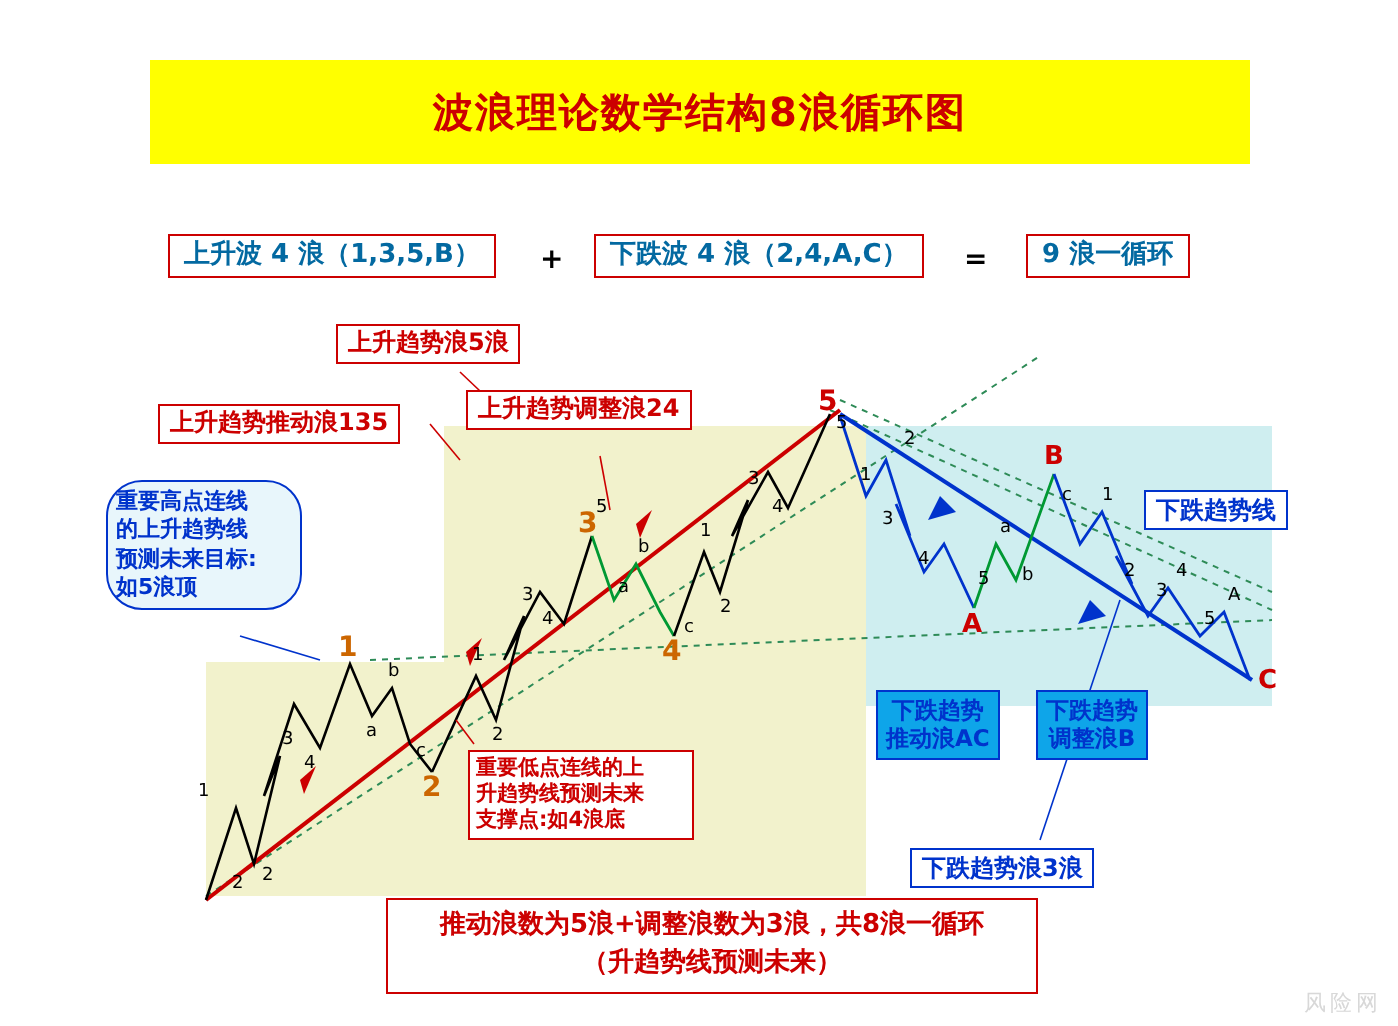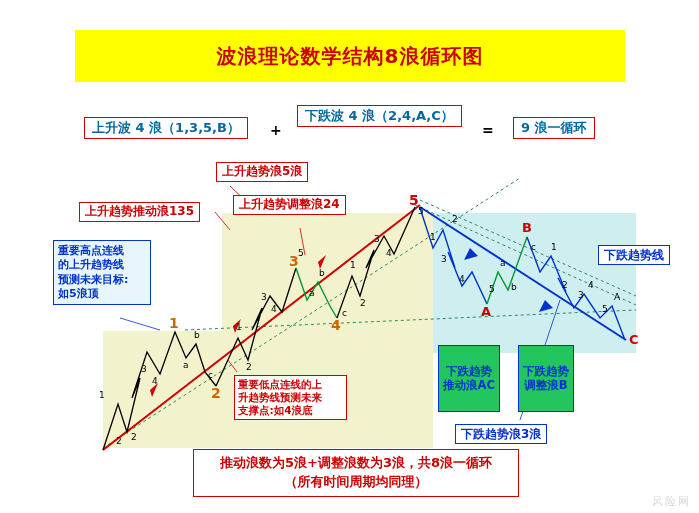--- a/index.html
+++ b/index.html
@@ -56,25 +56,25 @@
     color:#0033cc;
     font-size:12px;
     font-weight:bold;
     padding:2px 5px;
     white-space:nowrap;
     line-height:1.2;
     text-align:center;
   }
   .bbox2{
     border:1px solid #0033cc;
-    background:#22c55e;
+    background:#0ea5e9;
     color:#0033cc;
     font-size:11.5px;
     font-weight:bold;
-    padding:18px 4px;
+    padding:2px 4px;
     line-height:1.25;
     text-align:center;
     white-space:pre-line;
   }
   .notebox{
     border:1px solid #0033cc;
     background:#e8f6fb;
     color:#0033cc;
     font-size:11px;
     font-weight:bold;
@@ -226,43 +226,43 @@
 </svg>
 
 <div class="abs" id="title-banner">
   <span id="title-text">波浪理论数学结构8浪循环图</span>
 </div>
 
 <div class="abs" style="left:84px;top:117px;" class-x="">
   <div class="eqbox">上升波 4 浪（1,3,5,B）</div>
 </div>
 <div class="abs plain-op" style="left:270px;top:122px;">+</div>
-<div class="abs" style="left:297px;top:105px;">
+<div class="abs" style="left:297px;top:117px;">
   <div class="eqbox">下跌波 4 浪（2,4,A,C）</div>
 </div>
 <div class="abs plain-op" style="left:482px;top:122px;">=</div>
 <div class="abs" style="left:513px;top:117px;">
   <div class="eqbox">9 浪一循环</div>
 </div>
 
-<div class="abs rbox" style="left:168px;top:162px;margin-left:48px;">上升趋势浪5浪</div>
+<div class="abs rbox" style="left:168px;top:162px;">上升趋势浪5浪</div>
 <div class="abs rbox" style="left:79px;top:202px;">上升趋势推动浪135</div>
 <div class="abs rbox" style="left:233px;top:195px;">上升趋势调整浪24</div>
-<div class="abs bbox" style="left:598px;top:245px;">下跌趋势线</div>
+<div class="abs bbox" style="left:572px;top:245px;">下跌趋势线</div>
 
 <div class="abs bbox2" style="left:438px;top:345px;">下跌趋势
 推动浪AC</div>
 <div class="abs bbox2" style="left:518px;top:345px;">下跌趋势
 调整浪B</div>
 <div class="abs bbox" style="left:455px;top:424px;">下跌趋势浪3浪</div>
 
-<div class="abs notebox" style="left:53px;top:240px;width:88px;">重要高点连线
+<div class="abs notebox" style="left:53px;top:240px;width:88px;border-radius:18px;">重要高点连线
 的上升趋势线
 预测未来目标:
 如5浪顶</div>
 <div class="abs notebox-red" style="left:234px;top:375px;width:105px;">重要低点连线的上
 升趋势线预测未来
 支撑点:如4浪底</div>
 
 <div class="abs" id="bottom-summary">推动浪数为5浪+调整浪数为3浪，共8浪一循环
-（所有时间周期均同理）</div>
+（升趋势线预测未来）</div>
 
 <div class="wm">风险网</div>
 
 </body></html>

